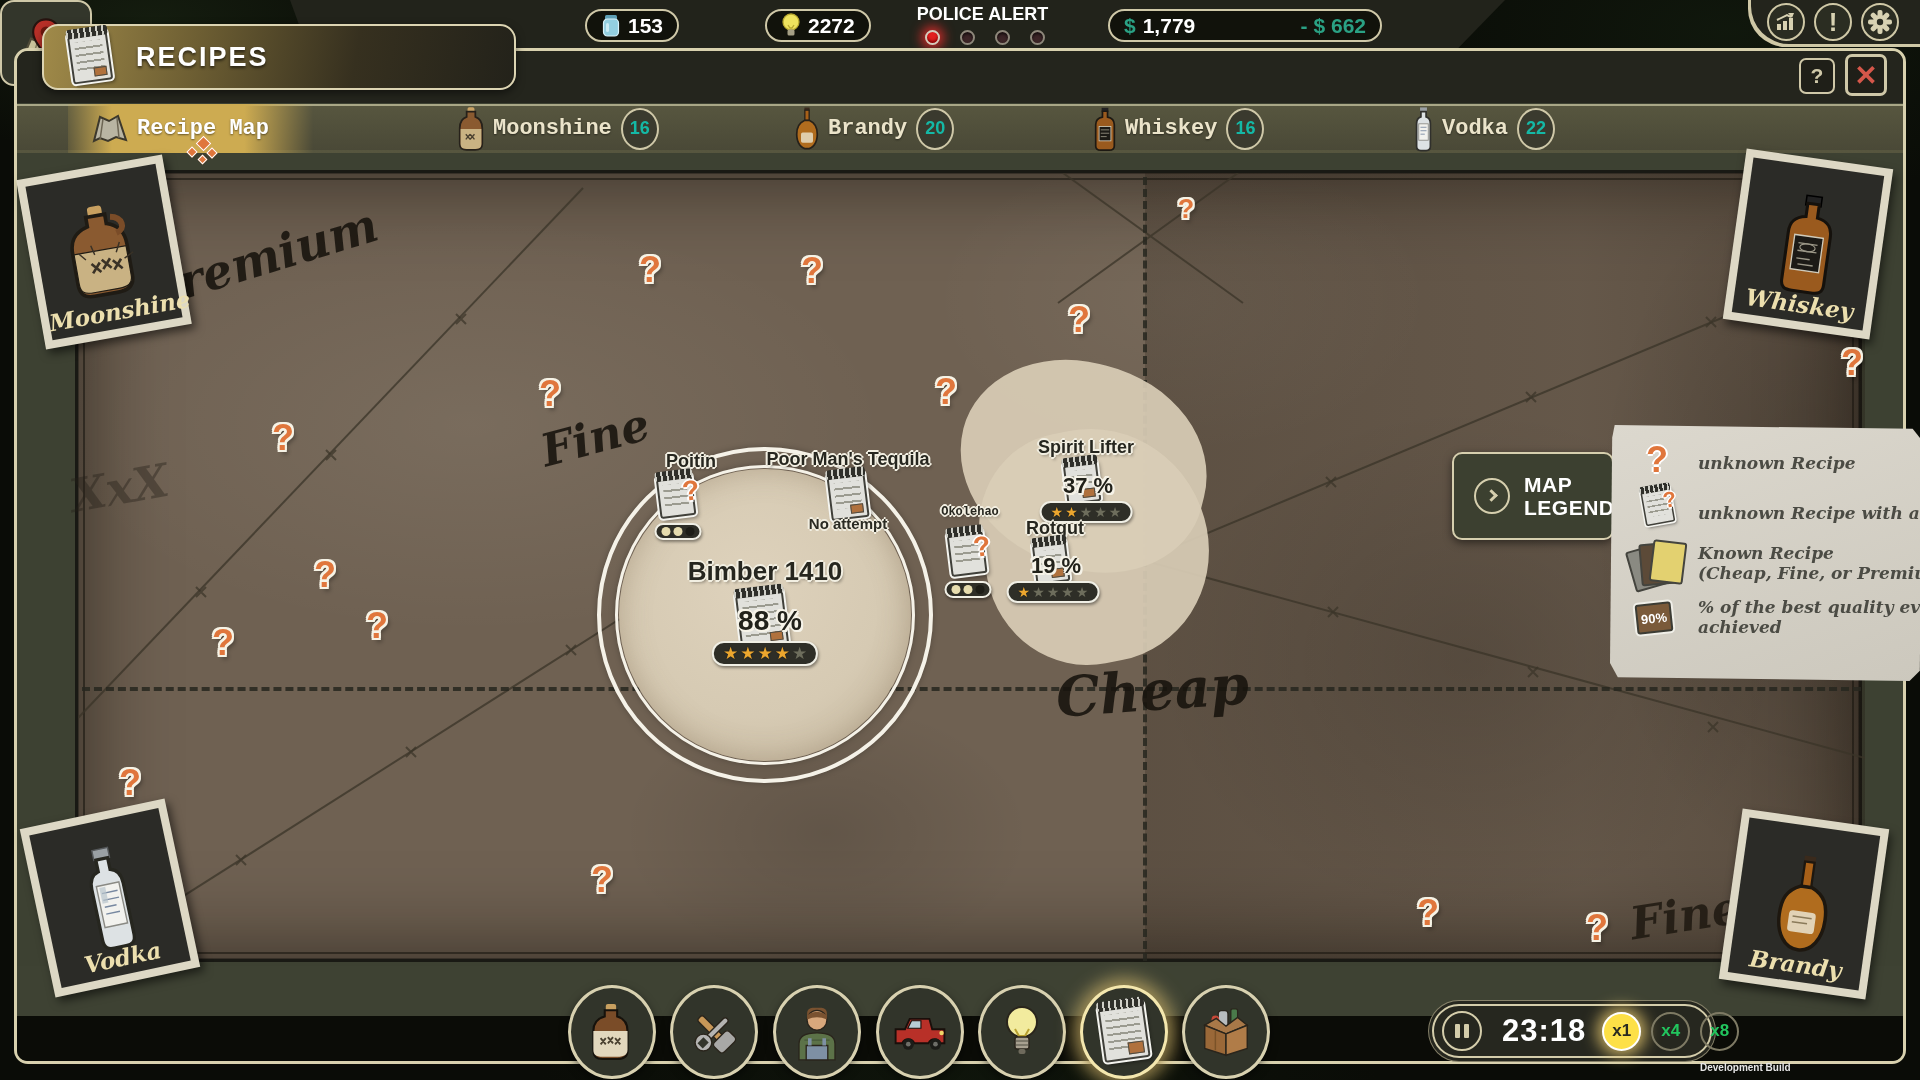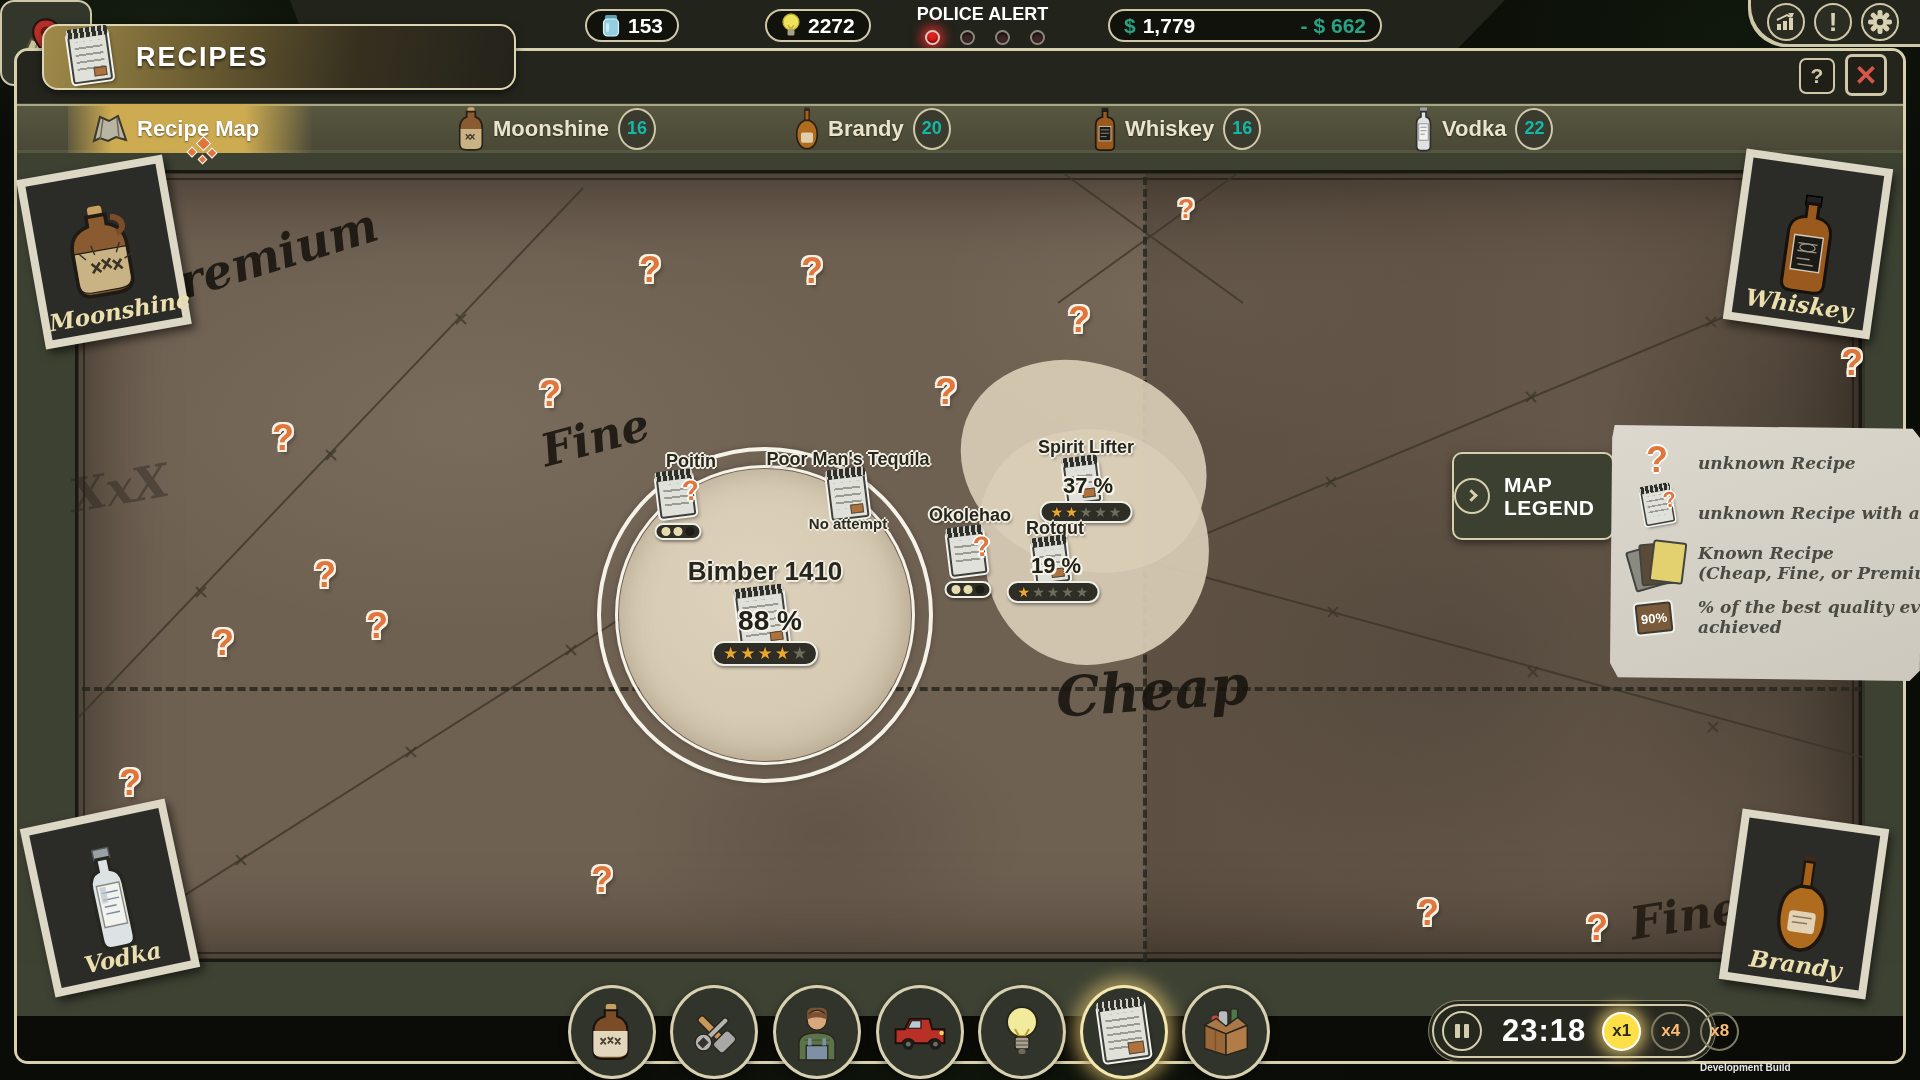--- a/index.html
+++ b/index.html
@@ -41,21 +41,21 @@
   .banner-title { color:#fff; font-weight:800; font-size:27px; letter-spacing:2px; text-shadow:0 2px 3px rgba(0,0,0,.6); }
   .sqbtn { position:absolute; border:2px solid #cfc8a8; border-radius:7px; background:rgba(20,20,14,.3);
     display:flex; align-items:center; justify-content:center; font-weight:800; z-index:40; }
 
   
   .tabbar { left:17px; top:104px; width:1886px; height:49px;
     background:linear-gradient(#57563f,#4a4937); border-top:2px solid #a9a786; border-bottom:3px solid #20201700; }
   .tab-hl { left:68px; top:104px; width:245px; height:49px;
     background:linear-gradient(90deg,rgba(205,172,80,.15),#cdab51 18%,#cdab51 72%,rgba(205,172,80,0)); }
   .tab { position:absolute; top:104px; height:49px; display:flex; align-items:center; gap:9px; z-index:5; }
-  .tab-label { font-size:22px; font-weight:700; color:#ebe4ca; text-shadow:0 1px 2px rgba(0,0,0,.5); white-space:nowrap; }
+  .tab-label { font-size:22px; font-weight:700; color:#ebe4ca; text-shadow:0 1px 2px rgba(0,0,0,.5); white-space:nowrap;font-family:Liberation Mono, monospace; }
   .tab.sel .tab-label { color:#fff; }
   .badge { width:38px; height:42px; border-radius:50%; background:#3a3a2e; border:2px solid #cfc8a8;
     display:flex; align-items:center; justify-content:center; font-size:18px; font-weight:700; color:#14b8a6; }
   .cluster { left:188px; top:136px; width:36px; height:30px; z-index:6; }
   .dia { position:absolute; background:#e0763c; border:1px solid #fff; transform:rotate(45deg); }
 
   
   .map { left:75px; top:170px; width:1787px; height:792px; border:3px solid #191914;
     background-color:#6f6152;
     background-image:
@@ -108,21 +108,21 @@
 
   
   .card { position:absolute; width:148px; height:172px; background:#ddd8c5; padding:8px;
     box-shadow:3px 5px 10px rgba(0,0,0,.55); z-index:8; }
   .card-face { width:100%; height:100%; background:#2b2b27; position:relative;
     display:flex; align-items:center; justify-content:center; }
   .card-label { position:absolute; bottom:4px; width:100%; text-align:center; color:#ecdfae; font-size:23px; }
 
   
   .legend-btn { left:1452px; top:452px; width:162px; height:88px; background:#3c4030; border:2px solid #d6cfae;
-    border-radius:10px; display:flex; align-items:center; gap:14px; padding-left:0; z-index:9;
+    border-radius:10px; display:flex; align-items:center; gap:14px; padding-left:20px; z-index:9;
     box-shadow:0 3px 8px rgba(0,0,0,.5); }
   .legend-arrow-c { width:36px; height:36px; border-radius:50%; border:2px solid #d6cfae; position:relative; flex:0 0 36px; }
   .chev { position:absolute; left:11px; top:11px; width:9px; height:9px; border-top:3px solid #d6cfae;
     border-right:3px solid #d6cfae; transform:rotate(45deg); }
   .legend-btn-txt { color:#fff; font-weight:800; font-size:21px; line-height:23px; letter-spacing:.5px; }
   .legend-panel { left:1610px; top:425px; width:312px; height:256px; z-index:9;
     background:linear-gradient(160deg,#dcd8ce,#ccc8bd); box-shadow:-5px 7px 14px rgba(0,0,0,.45);
     clip-path:polygon(1.5% 0,97% 1.5%,100% 6%,99.3% 96%,96% 100%,2.5% 98.5%,0 93%,.7% 5%); }
   .li-text { position:absolute; color:#4b4b44; font-size:17px; line-height:20px; white-space:nowrap; }
   .bigq { position:absolute; color:#e0763c; font-weight:800; font-size:36px;
@@ -142,21 +142,21 @@
   .toolbtn.sel { border-color:#f4e7ae; box-shadow:0 0 18px 6px rgba(235,205,120,.65), 0 3px 8px rgba(0,0,0,.5); }
   .mapbtn { left:40px; top:986px; width:92px; height:86px; border-radius:14px; background:#33362b;
     border:2px solid #cfc8a8; display:flex; align-items:center; justify-content:center; z-index:12; }
   .timepill { left:1432px; top:1004px; width:280px; height:54px; border-radius:27px; background:#26271f;
     border:2px solid #d4cdab; box-shadow:0 0 0 3px #26271f, 0 0 0 4px #87826a;
     display:flex; align-items:center; gap:10px; padding:0 8px; z-index:12; }
   .pausebtn { width:40px; height:40px; border-radius:50%; border:2px solid #d4cdab; flex:0 0 40px;
     display:flex; align-items:center; justify-content:center; gap:4px; }
   .pbar { width:5px; height:14px; background:#d4cdab; border-radius:1px; }
   .clock { color:#fff; font-weight:800; font-size:31px; letter-spacing:1px; }
-  .spd { width:39px; height:39px; border-radius:50%; border:2px solid #7e7a64; color:#fdba74;
+  .spd { width:39px; height:39px; border-radius:50%; border:2px solid #7e7a64; color:#22c55e;
     font-weight:800; font-size:17px; display:flex; align-items:center; justify-content:center; flex:0 0 39px; }
   .spd.sel { background:#fde047; color:#2a2a20; border-color:#fff; box-shadow:0 0 15px 5px rgba(232,202,112,.8); }
   .build { left:1700px; top:1062px; width:206px; text-align:left; color:#e6e6e6; font-size:10px; font-weight:700; z-index:20; padding-right:14px; }
 </style>
 </head>
 <body>
 
 <div id="stage">
 
   <div class="abs topstrip tex"></div>
@@ -368,21 +368,21 @@
         <span class="dot lit"></span>
         <span class="dot"></span>
       </div>
 
     <div class="rname" style="left:770px; top:276px; font-size:18px;">Poor Man's Tequila</div>
     <div class="pad" style="left:751px; top:300px;">
         <span class="stamp"></span>
       </div>
     <div class="status" style="left:770px; top:342px;">No attempt</div>
 
-    <div class="rname" style="left:892px; top:332px; font-size:18px;">Okolehao</div>
+    <div class="rname" style="left:892px; top:332px; font-size:12px;font-family:Liberation Mono, monospace;">Okolehao</div>
     <div class="pad" style="left:871px; top:358px; width:36px; height:44px;">
         <span class="padq">?</span>
       </div>
     <div class="dotpill" style="left:890px; top:408px;">
         <span class="dot lit"></span>
         <span class="dot lit"></span>
         <span class="dot"></span>
       </div>
 
     <div class="rname" style="left:687px; top:383px; font-size:26px;">Bimber 1410</div>

